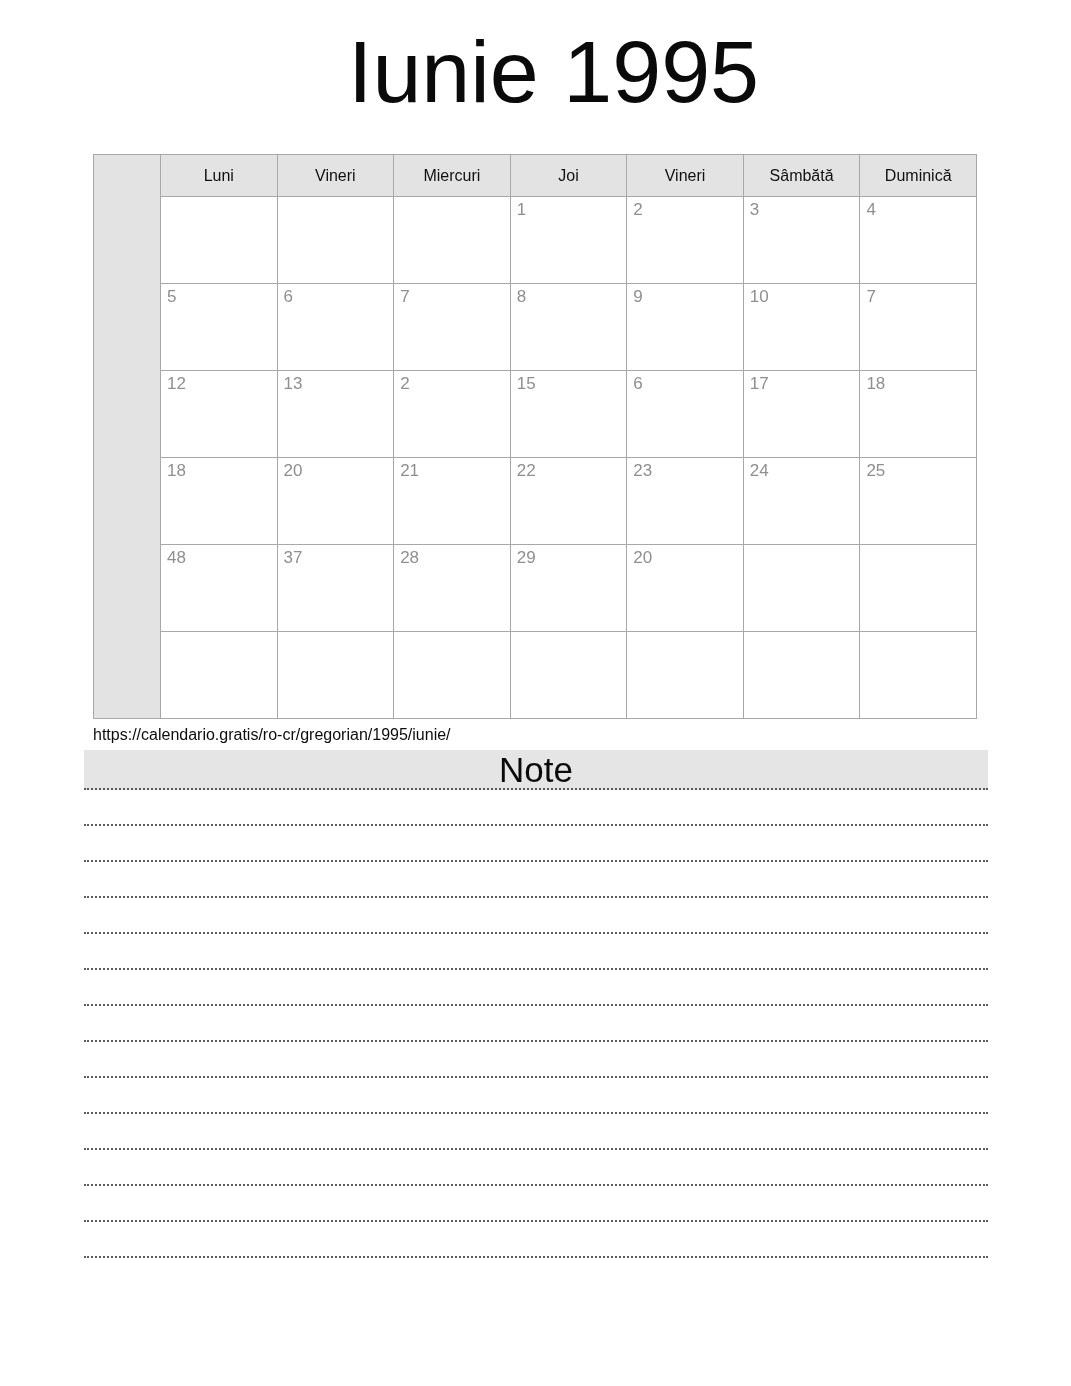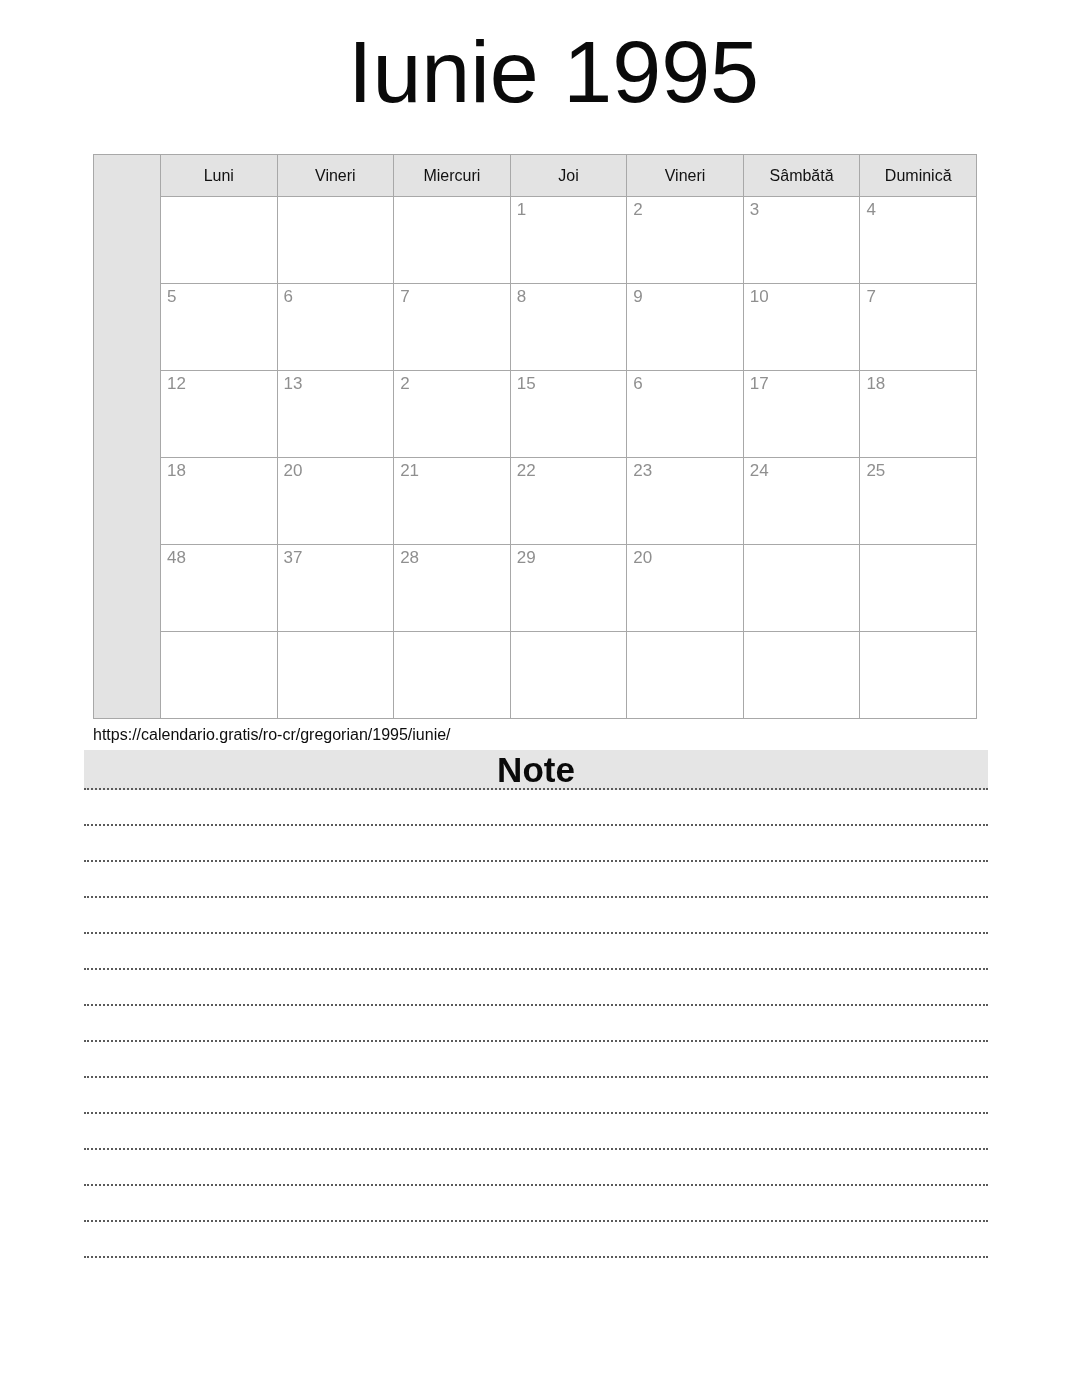--- a/index.html
+++ b/index.html
@@ -65,21 +65,20 @@
   .source-url {
     margin: 7px 8px 0 93px;
     font-size: 16px;
     color: #0d0d0d;
   }
   .note-section {
     position: absolute;
     left: 84px;
     top: 750px;
     width: 904px;
-    font-weight: bold;
   }
   .note-header {
     height: 38px;
     background: var(--note-bar-bg, #e5e5e5);
     text-align: center;
   }
   .note-header span {
     font-size: 35px;
     line-height: 40px;
     color: #0a0a0a;

